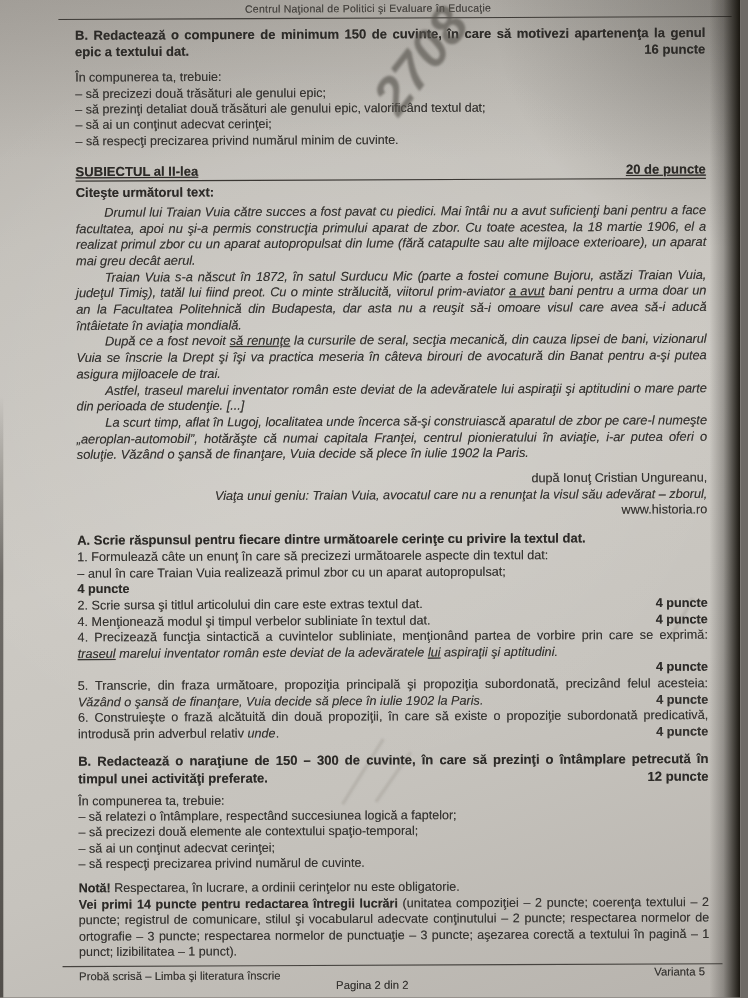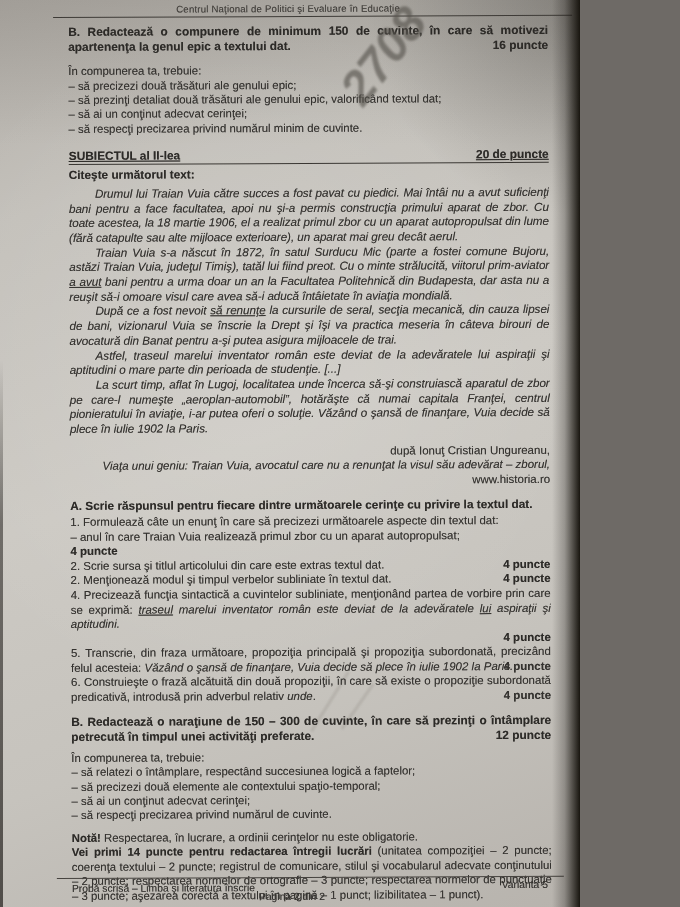--- a/index.html
+++ b/index.html
@@ -1,17 +1,17 @@
 <!DOCTYPE html>
 <html lang="ro"><head>
 <meta charset="utf-8">
 <style>
   html,body{margin:0;padding:0;background:#6e6a66;}
   .page{
-    position:relative;width:580px;height:907px;overflow:hidden;
+    position:relative;width:673px;height:907px;overflow:hidden;
     color:#34322f;
     font-family:"Liberation Sans","DejaVu Sans",sans-serif;
     background:
       radial-gradient(circle at 100% 0%, rgba(30,27,23,0.30), rgba(30,27,23,0) 20%),
       linear-gradient(to bottom, rgba(96,92,86,0.20), rgba(0,0,0,0) 16%),
       radial-gradient(ellipse 90% 60% at 42% 40%, rgba(255,255,255,0.14), rgba(0,0,0,0) 65%),
       linear-gradient(160deg,#b2aea8 0%,#c3c0ba 20%,#ccc9c3 48%,#c6c3bd 72%,#b7b3ad 100%);
     text-shadow:0 0 0.6px rgba(52,50,47,0.5);
   }
   
@@ -113,21 +113,21 @@
         <div>1. Formulează câte un enunţ în care să precizezi următoarele aspecte din textul dat:</div>
         <div>– anul în care Traian Vuia realizează primul zbor cu un aparat autopropulsat;</div>
         <div class="row">
           <span class="pts">4 puncte</span>
         </div>
         <div class="row">
           <span>2. Scrie sursa şi titlul articolului din care este extras textul dat.</span>
           <span class="pts">4 puncte</span>
         </div>
         <div class="row">
-          <span>2. Menţionează modul şi timpul verbelor subliniate în textul dat.</span>
+          <span>4. Menţionează modul şi timpul verbelor subliniate în textul dat.</span>
           <span class="pts">4 puncte</span>
         </div>
         <div class="just"><span>4. Precizează funcţia sintactică a cuvintelor subliniate, menţionând partea de vorbire prin care se exprimă: </span><span class="it u">traseul</span><span class="it"> marelui inventator român este deviat de la adevăratele </span><span class="it u">lui</span><span class="it"> aspiraţii şi aptitudini.</span></div>
         <div class="pts-line pts">4 puncte</div>
         <div class="just" style="position:relative;"><span>5. Transcrie, din fraza următoare, propoziţia principală şi propoziţia subordonată, precizând felul acesteia: </span><span class="it">Văzând o şansă de finanţare, Vuia decide să plece în iulie 1902 la Paris.</span><span class="pts-br">4 puncte</span></div>
         <div class="just" style="position:relative;"><span>6. Construieşte o frază alcătuită din două propoziţii, în care să existe o propoziţie subordonată predicativă, introdusă prin adverbul relativ </span><span class="it">unde</span><span>.</span><span class="pts-br">4 puncte</span></div>
       </div>
 
       <div class="h bold b2-head">
         <span>B. Redactează o naraţiune de 150 – 300 de cuvinte, în care să prezinţi o întâmplare petrecută în timpul unei activităţi preferate.</span>

